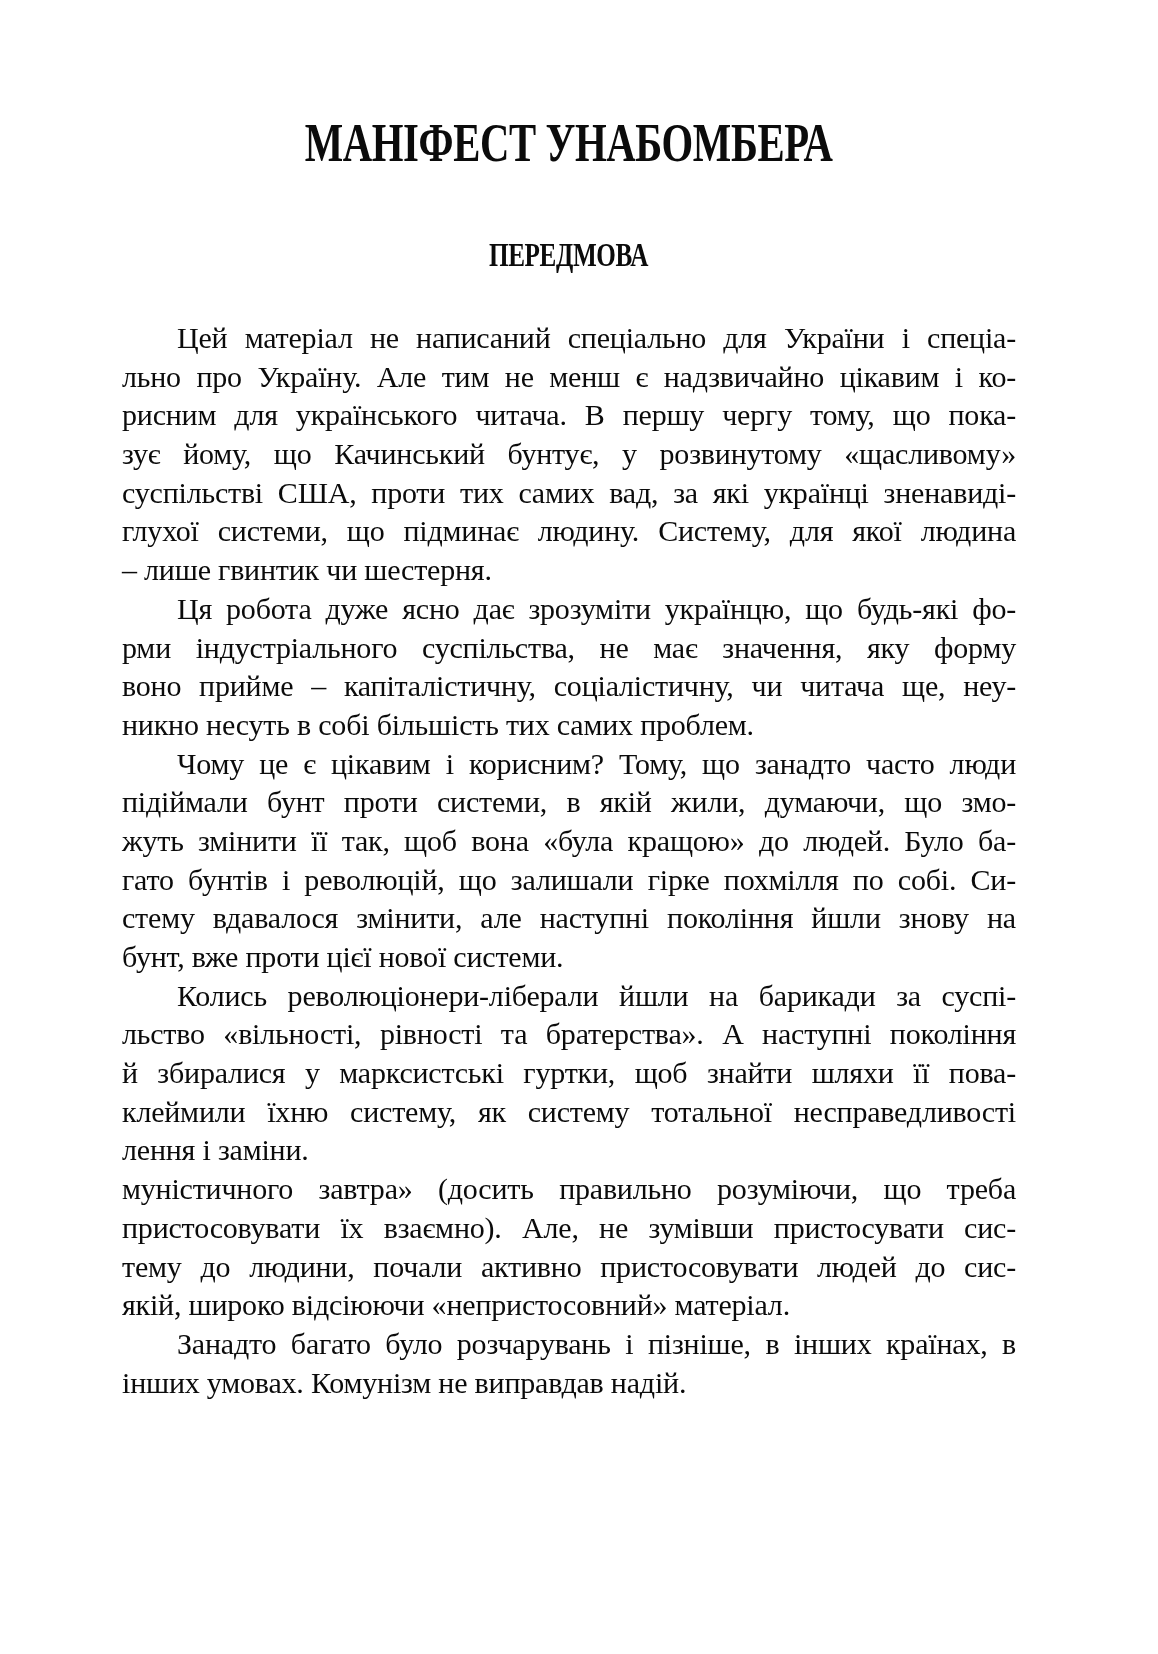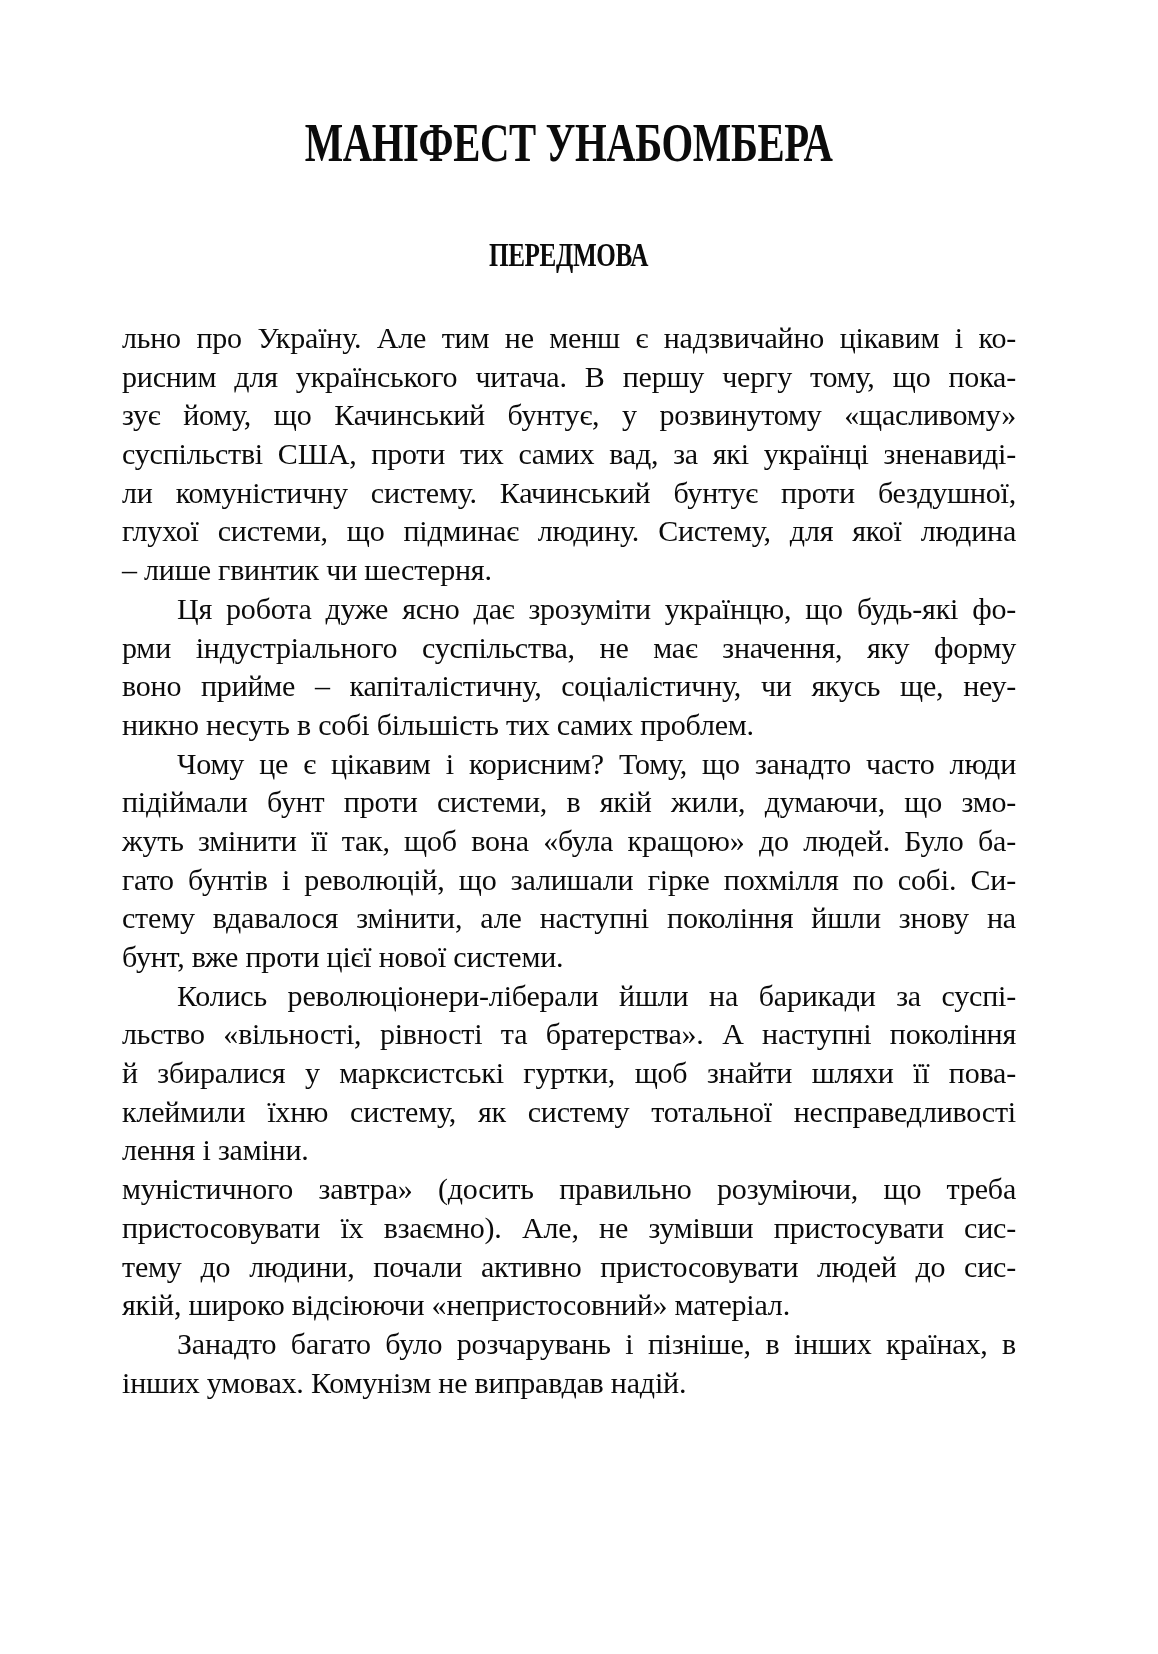--- a/index.html
+++ b/index.html
@@ -76,32 +76,32 @@
 
 <div class="page">
   <h1 class="doc-title">
     <span class="squeeze">МАНІФЕСТ УНАБОМБЕРА</span>
   </h1>
   <h2 class="section-heading">
     <span class="squeeze">ПЕРЕДМОВА</span>
   </h2>
   <div class="body-text">
       <div class="paragraph">
+        <div class="text-line para-start">Цей матеріал не написаний спеціально для України і спеціа-</div>
         <div class="text-line">льно про Україну. Але тим не менш є надзвичайно цікавим і ко-</div>
         <div class="text-line">рисним для українського читача. В першу чергу тому, що пока-</div>
         <div class="text-line">зує йому, що Качинський бунтує, у розвинутому «щасливому»</div>
         <div class="text-line">суспільстві США, проти тих самих вад, за які українці зненавиді-</div>
-        <div class="text-line">ли комуністичну систему. Качинський бунтує проти бездушної,</div>
         <div class="text-line">глухої системи, що підминає людину. Систему, для якої людина</div>
         <div class="text-line para-end">– лише гвинтик чи шестерня.</div>
       </div>
       <div class="paragraph">
         <div class="text-line para-start">Ця робота дуже ясно дає зрозуміти українцю, що будь-які фо-</div>
         <div class="text-line">рми індустріального суспільства, не має значення, яку форму</div>
-        <div class="text-line">воно прийме – капіталістичну, соціалістичну, чи якусь ще, неу-</div>
+        <div class="text-line">воно прийме – капіталістичну, соціалістичну, чи читача ще, неу-</div>
         <div class="text-line para-end">никно несуть в собі більшість тих самих проблем.</div>
       </div>
       <div class="paragraph">
         <div class="text-line para-start">Чому це є цікавим і корисним? Тому, що занадто часто люди</div>
         <div class="text-line">підіймали бунт проти системи, в якій жили, думаючи, що змо-</div>
         <div class="text-line">жуть змінити її так, щоб вона «була кращою» до людей. Було ба-</div>
         <div class="text-line">гато бунтів і революцій, що залишали гірке похмілля по собі. Си-</div>
         <div class="text-line">стему вдавалося змінити, але наступні покоління йшли знову на</div>
         <div class="text-line para-end">бунт, вже проти цієї нової системи.</div>
       </div>

